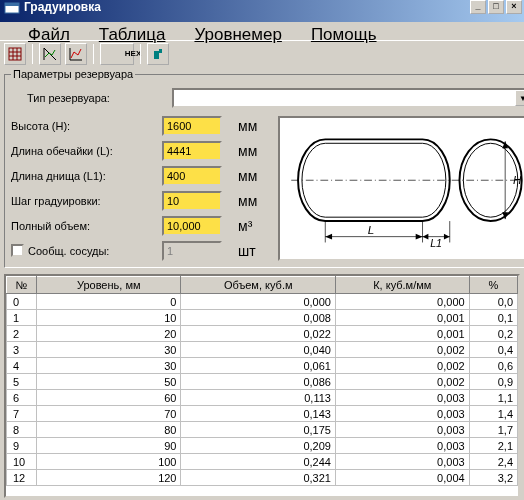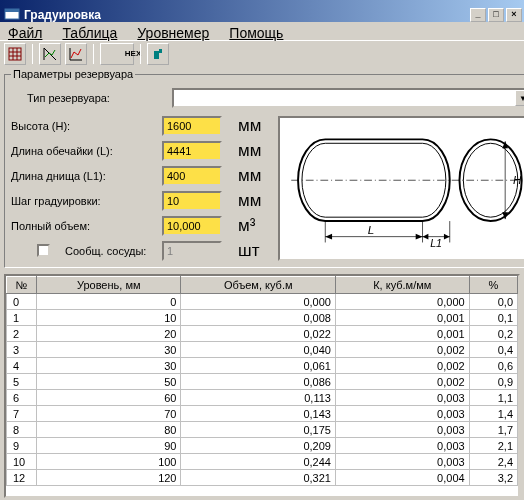--- a/index.html
+++ b/index.html
@@ -10,45 +10,45 @@
     background: #d4d0c8;
     width: 524px;
     height: 500px;
     overflow: hidden;
   }
   .titlebar {
     height: 22px;
     background: linear-gradient(90deg, #0a246a 0%, #a6caf0 100%);
     color: #fff;
     display: flex;
-    align-items: flex-end;
+    align-items: flex-start;
     padding: 0 2px 0 4px;
     font-weight: bold;
     font-size: 12px;
   }
   .titlebar .icon { width: 16px; height: 16px; margin-right: 4px; display:inline-block; }
   .titlebar .title { flex: 1; }
   .win-btns { display: flex; gap: 2px; }
   .win-btn {
     width: 16px; height: 14px;
     background: #d4d0c8;
     border: 1px outset #fff;
     font-size: 9px;
     line-height: 10px;
     text-align: center;
     color:#000;
     font-family: Arial;
   }
   .menubar {
     background: #d4d0c8;
     height: 18px;
-    padding: 2px 4px 0 0;
-    display: flex;
-    gap: 4px;
-    font-size: 14px;
+    padding: 2px 4px 0 20px;
+    display: flex;
+    gap: 13px;
+    font-size: 17px;
   }
   .menu-item { padding: 1px 8px; }
   .menu-item u { text-decoration: underline; }
   .toolbar {
     height: 26px;
     background: #d4d0c8;
     padding: 2px 4px;
     display: flex;
     align-items: center;
     gap: 4px;
@@ -115,33 +115,33 @@
   .num-input {
     width: 60px;
     height: 20px;
     background: #fde047;
     border: 2px inset #d4d0c8;
     padding: 1px 3px;
     font-size: 11px;
     text-align: left;
   }
   .num-input.ro { background:#d4d0c8; color:#808080;}
-  .unit { font-size: 17px; }
+  .unit { font-size: 14px; }
   .diagram {
     grid-column: 4;
     grid-row: 1 / span 6;
     width: 255px;
     height: 145px;
     background: #fff;
     border: 2px inset #d4d0c8;
     margin-left: 4px;
     position: relative;
   }
   .diagram svg { width:100%; height:100%; }
-  .checkbox-row { display:flex; align-items:center; gap:15px; grid-column:1;margin-left:26px;}
+  .checkbox-row { display:flex; align-items:center; gap:4px; grid-column:1;}
   .checkbox {
     width:13px;height:13px;
     background:#fff;
     border:2px inset #d4d0c8;
     display:inline-block;
   }
   .table-wrap {
     margin-top: 6px;
     border: 2px inset #d4d0c8;
     background: #fff;

